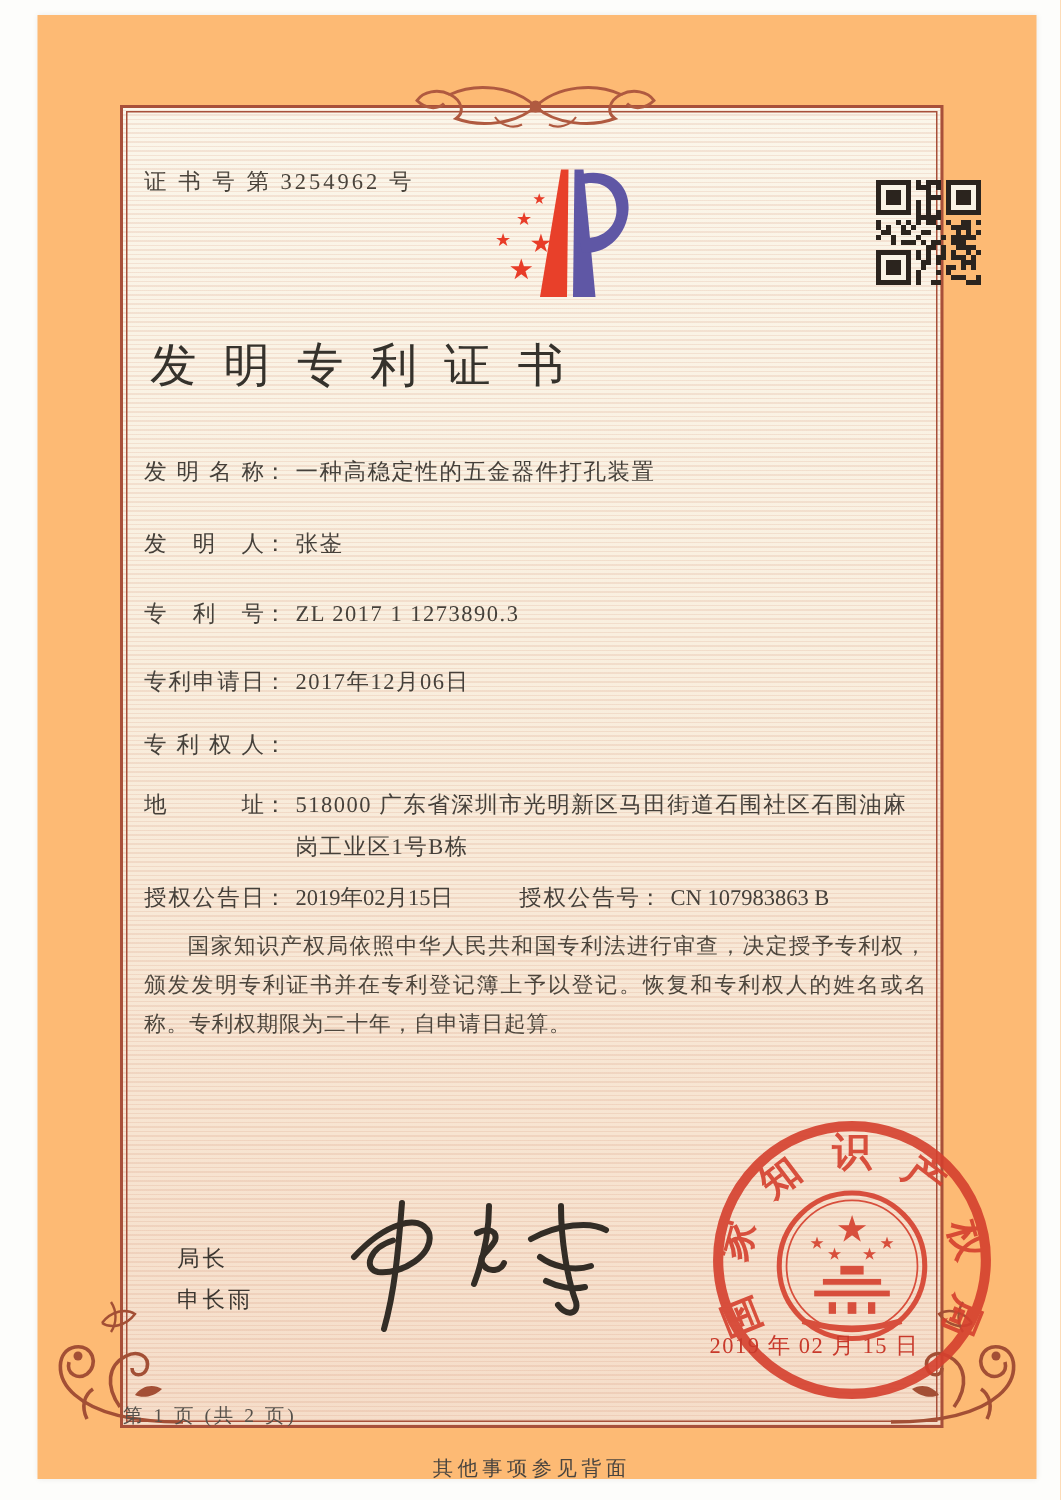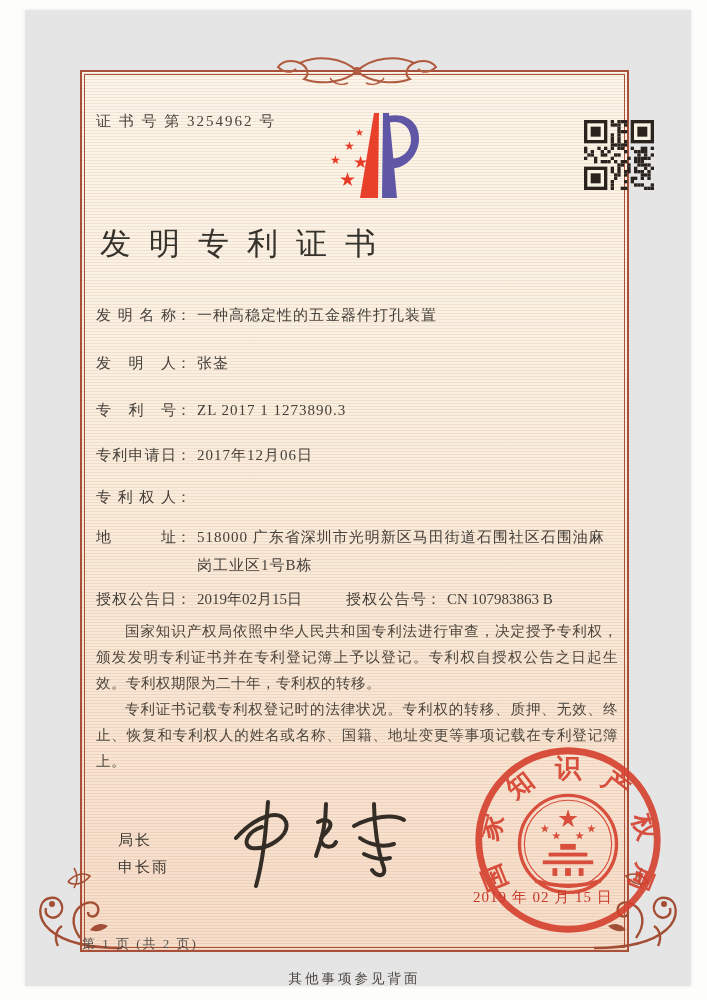--- a/index.html
+++ b/index.html
@@ -4,21 +4,21 @@
 <style>
   html,body{margin:0;padding:0;}
   body{
     width:707px;height:1000px;position:relative;overflow:hidden;
     background:#fdfdfb;
     font-family:"Liberation Serif","DejaVu Serif",serif;
     color:#433d35;
   }
   .paper{
     position:absolute;left:25px;top:10px;width:666px;height:976px;
-    background:#e5e5e5;
+    background:#fdba74;
     box-shadow:0 0 4px rgba(0,0,0,0.08);
   }
   
   .frame{
     position:absolute;left:55px;top:60px;width:545px;height:878px;
     border:2px solid #a8503a;
     background:
       repeating-linear-gradient(0deg, rgba(205,128,98,0.16) 0 1px, rgba(0,0,0,0) 1px 3px),
       linear-gradient(180deg,#fbf6ea 0%,#f9efdf 40%,#f7e4d1 78%,#f5ddc9 100%);
   }
@@ -344,22 +344,21 @@
             <span>告</span>
             <span>号</span>
           </span>
           <span class="colon">：</span>
         <span>CN 107983863 B</span>
       </span>
     </div>
   </div>
 
   <div class="legal">
-    <p>国家知识产权局依照中华人民共和国专利法进行审查，决定授予专利权，颁发发明专利证书并在专利登记簿上予以登记。专利权自授权公告之日起生效。专利权期限为二十年，专利权的转移。</p>
-    <p>专利证书记载专利权登记时的法律状况。专利权的转移、质押、无效、终止、恢复和专利权人的姓名或名称、国籍、地址变更等事项记载在专利登记簿上。</p>
+    <p>国家知识产权局依照中华人民共和国专利法进行审查，决定授予专利权，颁发发明专利证书并在专利登记簿上予以登记。恢复和专利权人的姓名或名称。专利权期限为二十年，自申请日起算。</p>
   </div>
 
   <div class="signer">
     <div>局长</div>
     <div>申长雨</div>
   </div>
 
   <svg class="signature" viewBox="0 0 195 98">
     <g fill="none" stroke="#332d26" stroke-width="4" stroke-linecap="round">
       <path d="M14,42 C34,20 58,12 64,26 C68,40 46,54 30,52 C20,50 24,36 40,31"></path>

